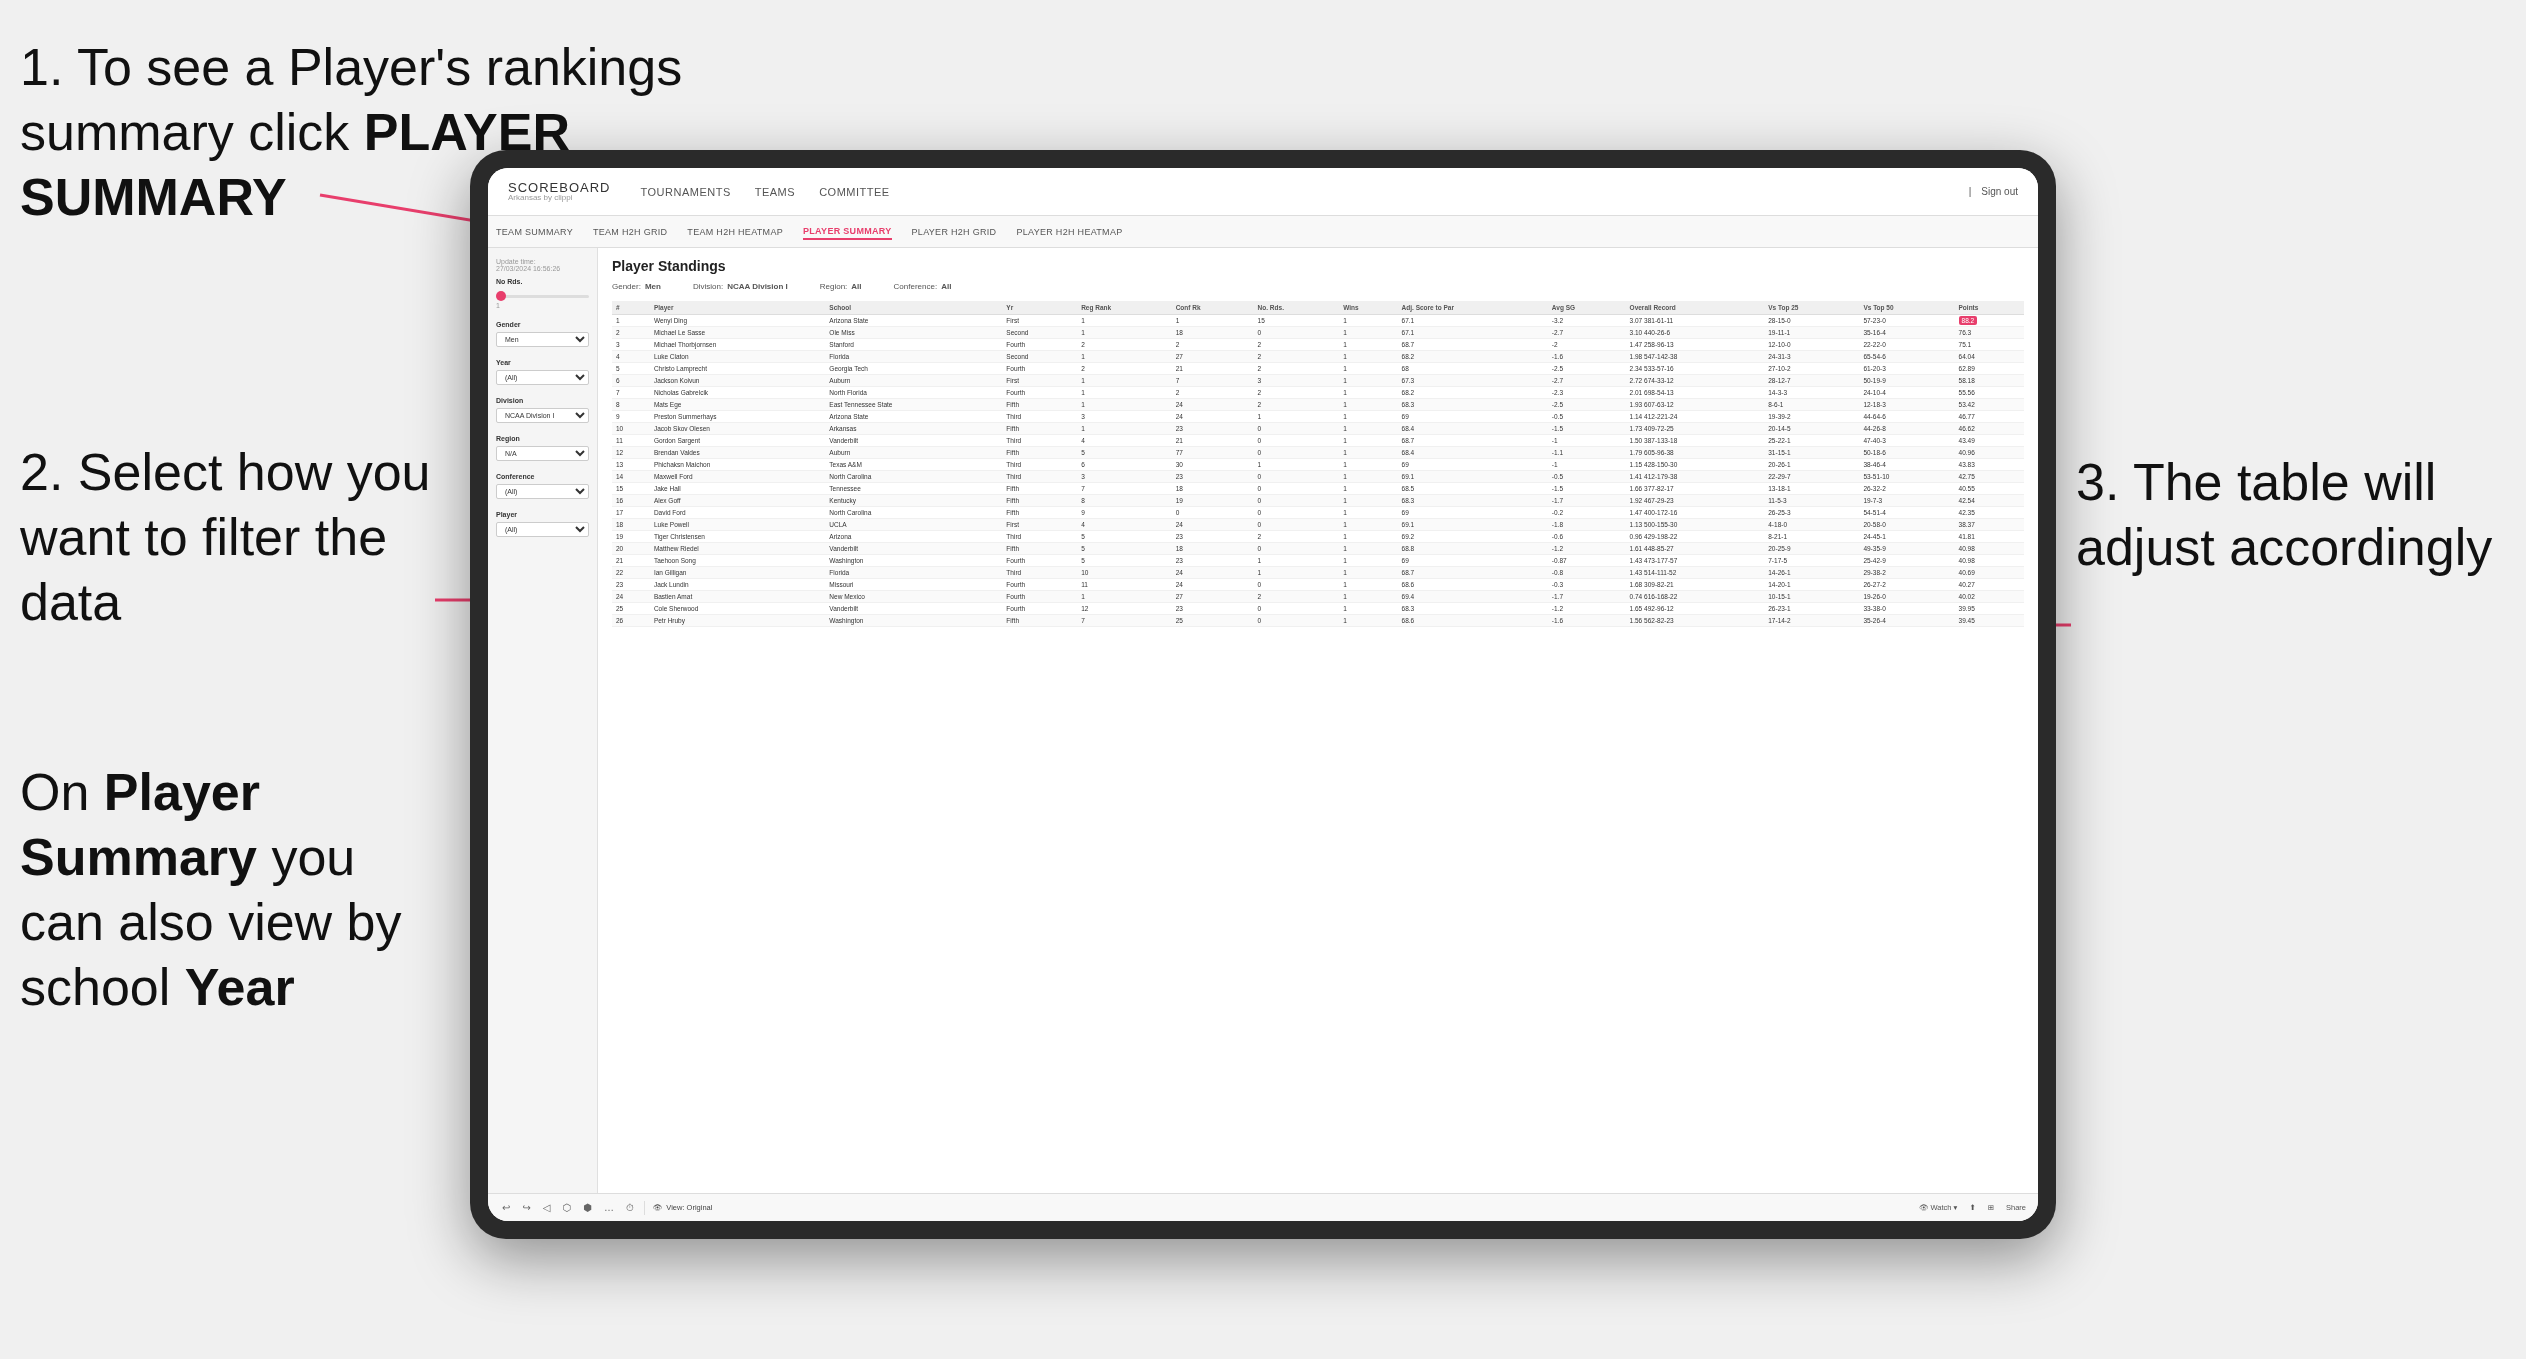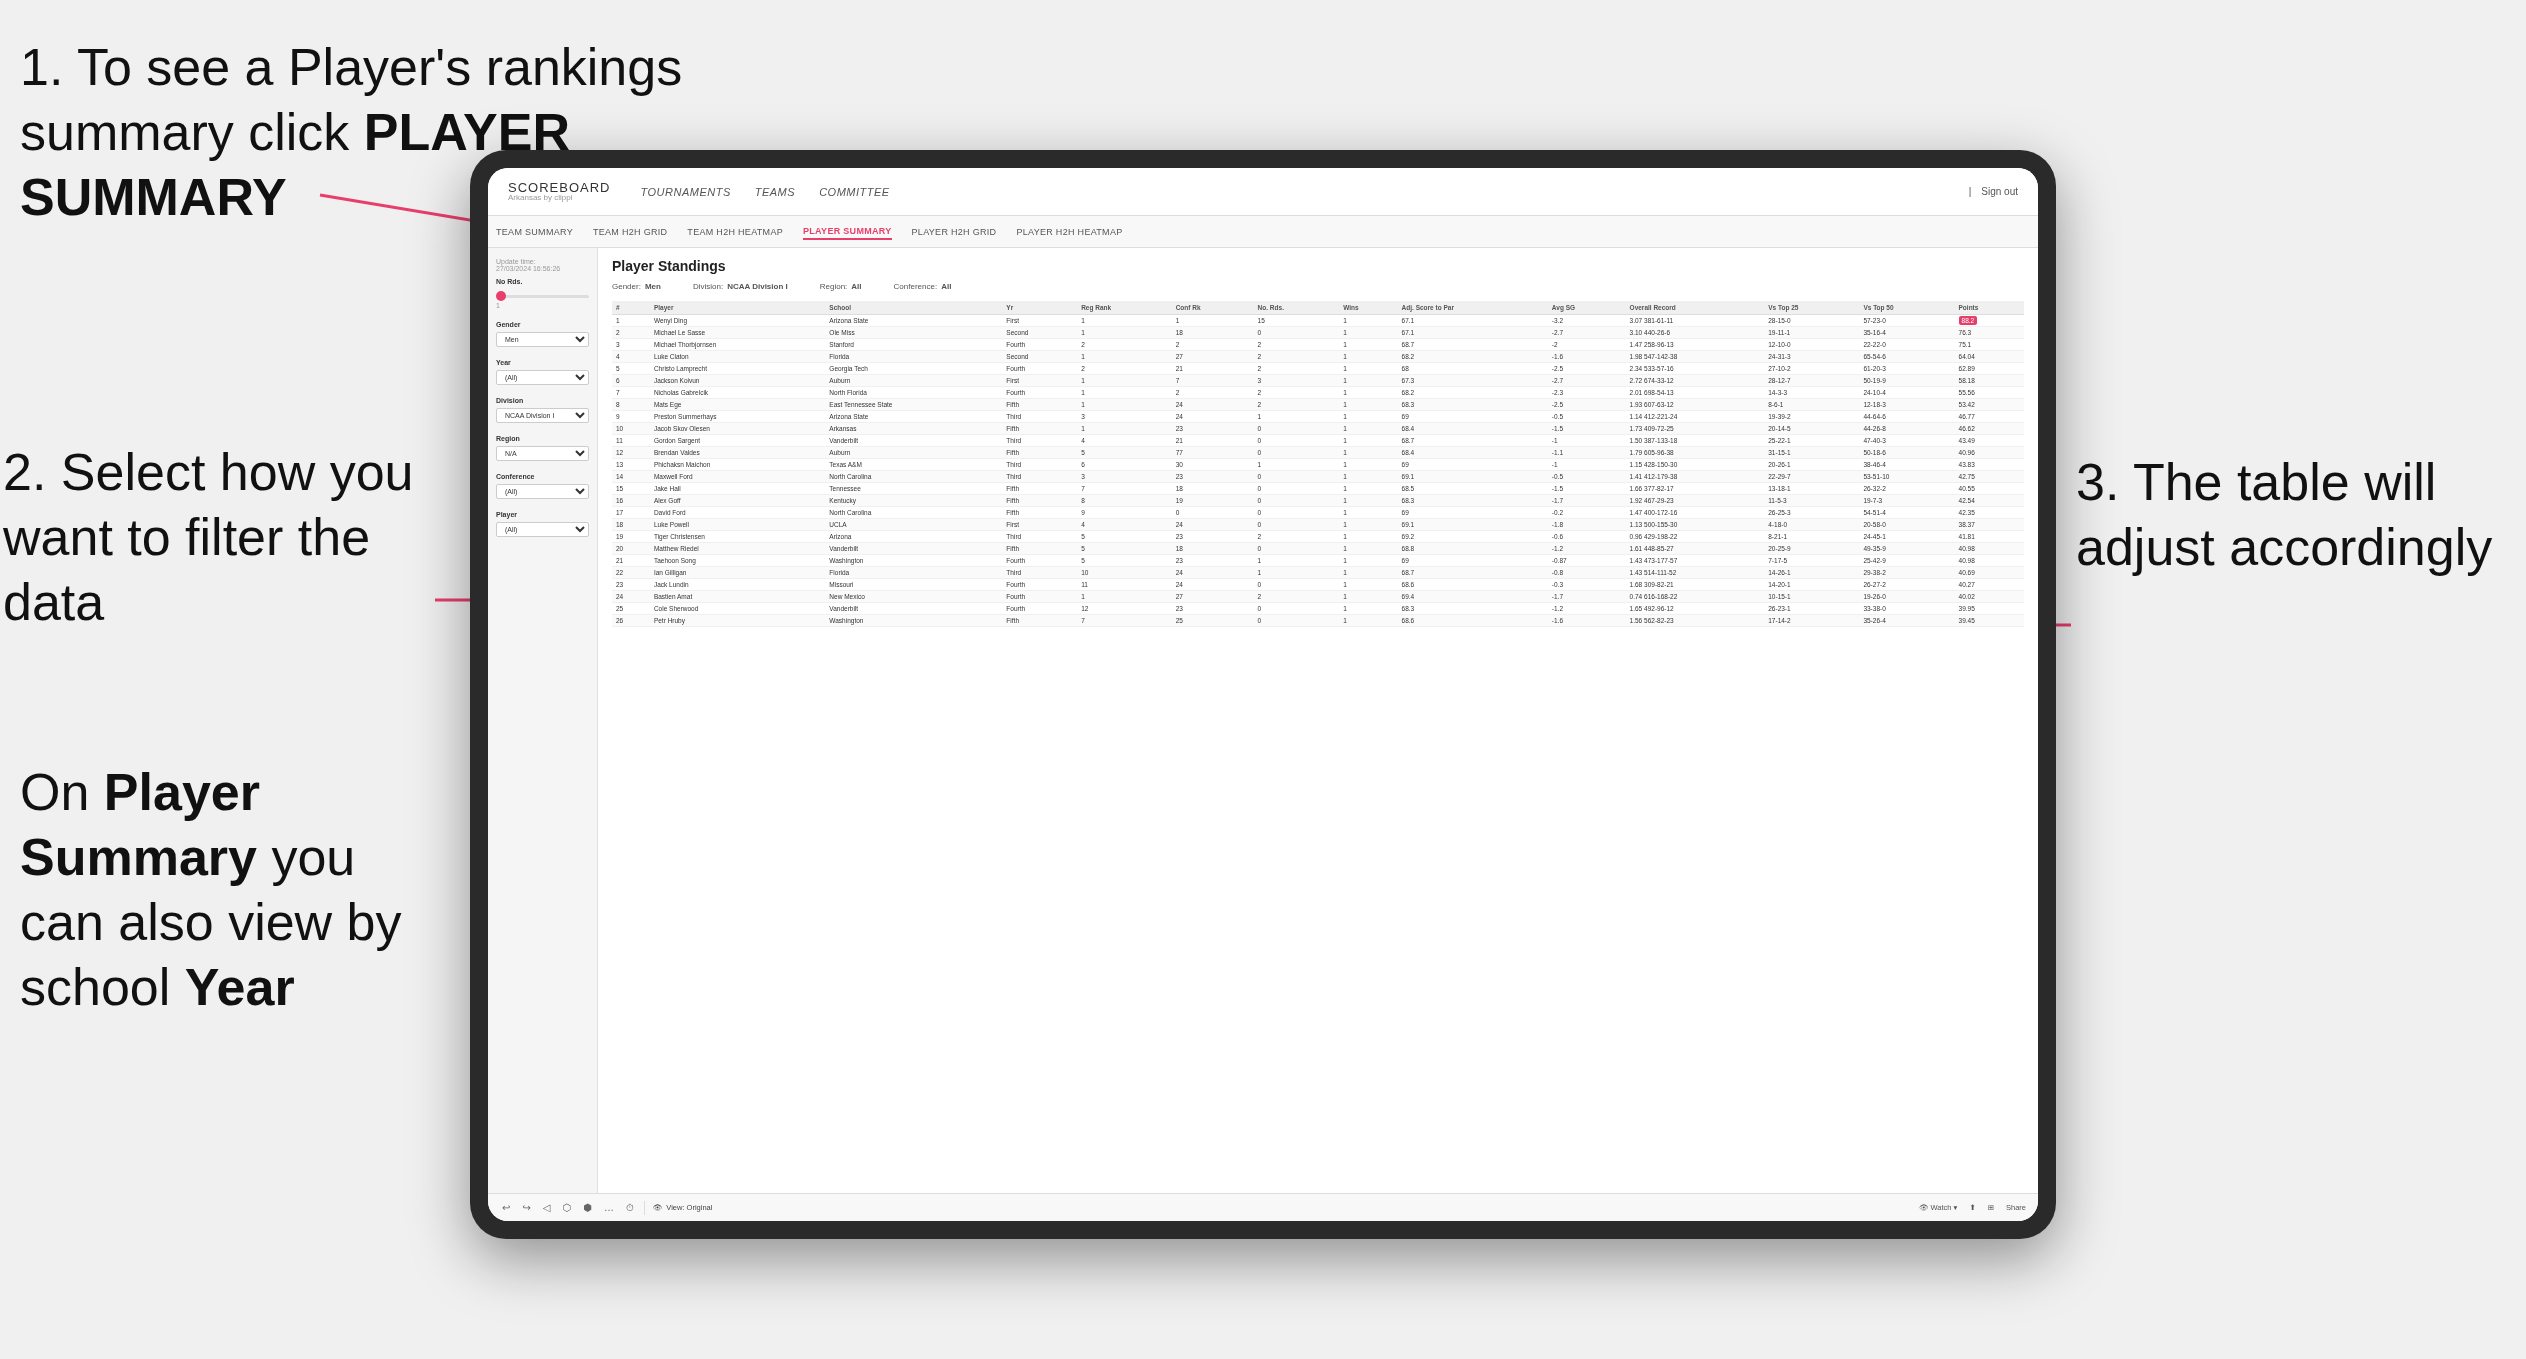--- a/index.html
+++ b/index.html
@@ -20,21 +20,21 @@
       font-size: 52px;
       line-height: 1.25;
       color: #111;
       width: 760px;
     }
     .annotation-topleft strong { font-weight: 900; }
 
     .annotation-midleft {
       position: absolute;
       top: 440px;
-      left: 3px;
+      left: 20px;
       font-size: 52px;
       line-height: 1.25;
       color: #111;
       width: 430px;
     }
 
     .annotation-bottomleft {
       position: absolute;
       top: 760px;
       left: 20px;
@@ -111,21 +111,20 @@
       gap: 24px;
       flex: 1;
     }
     .nav-item {
       font-size: 11px;
       color: #555;
       cursor: pointer;
       text-transform: uppercase;
       letter-spacing: 0.5px;
       padding: 4px 0;
-      font-style: italic;
     }
 
     .nav-right {
       font-size: 10px;
       color: #555;
       display: flex;
       gap: 10px;
     }
 
     

